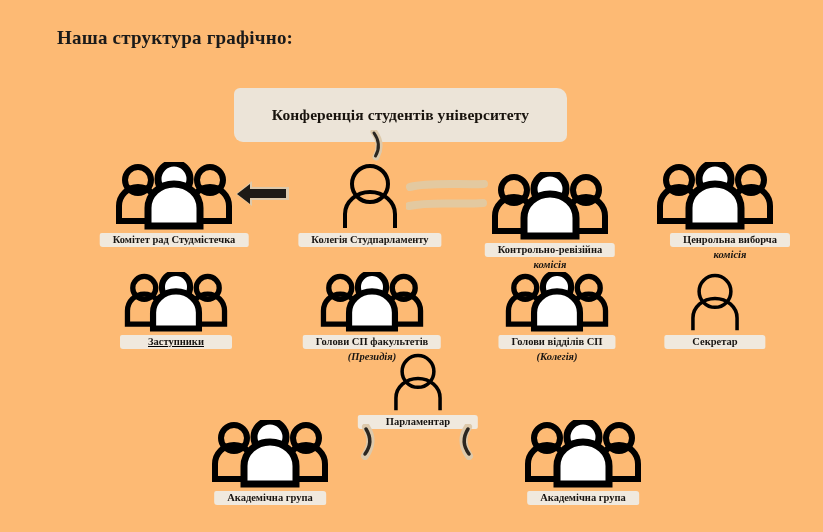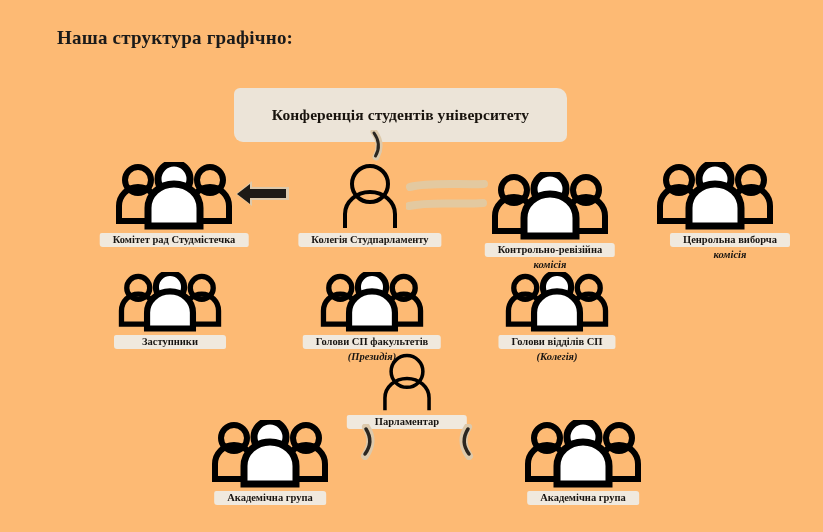--- a/index.html
+++ b/index.html
@@ -182,21 +182,21 @@
         <circle cx="62" cy="17" r="16" fill="#fff" stroke="#000" stroke-width="7"></circle>
         <path d="M36 64 L36 46 a26 24 0 0 1 52 0 L88 64 Z" fill="#fff" stroke="#000" stroke-width="7"></path>
       </svg>
     </div>
     <div class="label hl-narrow">
       <span class="ln1"><span>Ценрольна виборча</span></span>
       <span class="ln2">комісія</span>
     </div>
   </div>
 
-  <div class="node" style="left:100px; top:272px; width:140px;">
+  <div class="node" style="left:106px; top:272px; width:140px;text-decoration:underline;">
     <div class="icon-wrap">
       <svg width="110" height="60" viewBox="0 0 124 68" preserveAspectRatio="xMidYMid meet">
         <circle cx="26" cy="18" r="13" fill="none" stroke="#000" stroke-width="6"></circle>
         <path d="M7 59 L7 44 a19 19 0 0 1 38 0 L45 59 Z" fill="none" stroke="#000" stroke-width="6"></path>
         <circle cx="98" cy="18" r="13" fill="none" stroke="#000" stroke-width="6"></circle>
         <path d="M79 59 L79 44 a19 19 0 0 1 38 0 L117 59 Z" fill="none" stroke="#000" stroke-width="6"></path>
         <circle cx="62" cy="17" r="16" fill="#fff" stroke="#000" stroke-width="7"></circle>
         <path d="M36 64 L36 46 a26 24 0 0 1 52 0 L88 64 Z" fill="#fff" stroke="#000" stroke-width="7"></path>
       </svg>
     </div>
@@ -232,22 +232,33 @@
         <circle cx="62" cy="17" r="16" fill="#fff" stroke="#000" stroke-width="7"></circle>
         <path d="M36 64 L36 46 a26 24 0 0 1 52 0 L88 64 Z" fill="#fff" stroke="#000" stroke-width="7"></path>
       </svg>
     </div>
     <div class="label hl-narrow">
       <span class="ln1"><span>Голови відділів СП</span></span>
       <span class="ln2">(Колегія)</span>
     </div>
   </div>
 
-
-  <div class="node" style="left:337px; top:352px; width:140px;justify-content:flex-end;">
+  <div class="node" style="left:650px; top:272px; width:130px;">
+    <div class="icon-wrap">
+      <svg width="66" height="60" viewBox="0 0 74 68" preserveAspectRatio="xMidYMid meet">
+        <circle cx="37" cy="22" r="18" fill="none" stroke="#000" stroke-width="4"></circle>
+        <path d="M12 66 L12 52 a25 22 0 0 1 50 0 L62 66" fill="none" stroke="#000" stroke-width="4"></path>
+      </svg>
+    </div>
+    <div class="label hl-wide">
+      <span class="ln1"><span>Секретар</span></span>
+    </div>
+  </div>
+
+  <div class="node" style="left:348px; top:352px; width:140px;justify-content:flex-end;">
     <div class="icon-wrap">
       <svg width="66" height="60" viewBox="0 0 74 68" preserveAspectRatio="xMidYMid meet">
         <circle cx="37" cy="22" r="18" fill="none" stroke="#000" stroke-width="4"></circle>
         <path d="M12 66 L12 52 a25 22 0 0 1 50 0 L62 66" fill="none" stroke="#000" stroke-width="4"></path>
       </svg>
     </div>
     <div class="label hl-wide">
       <span class="ln1"><span>Парламентар</span></span>
     </div>
   </div>

